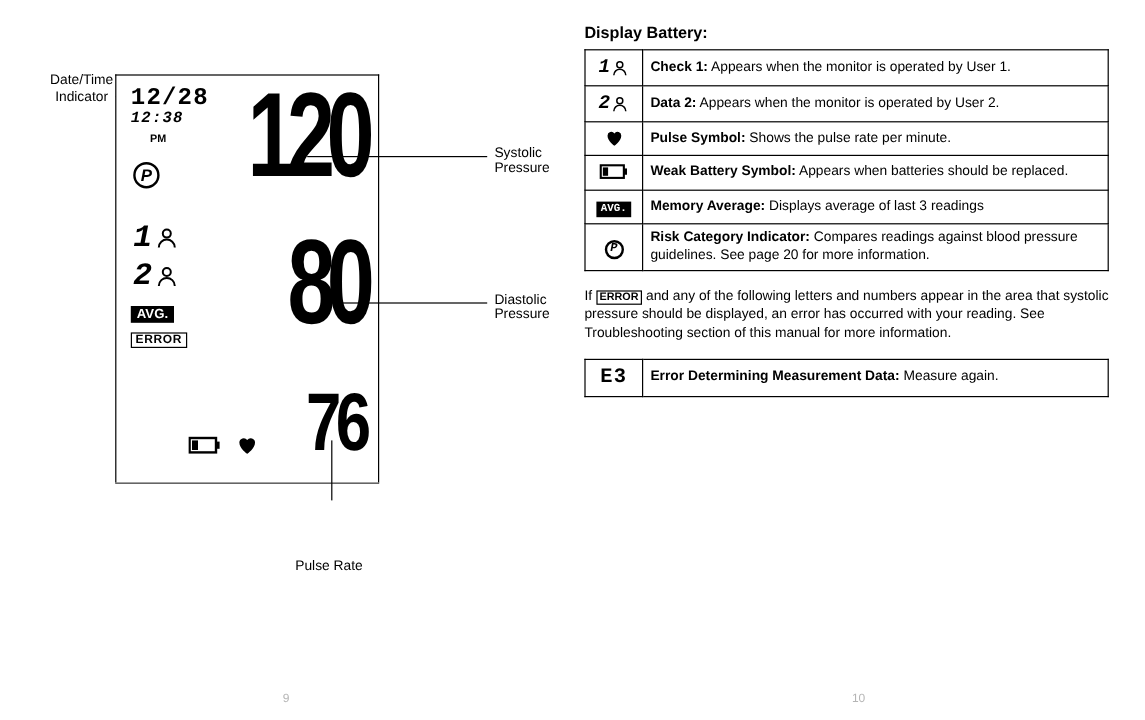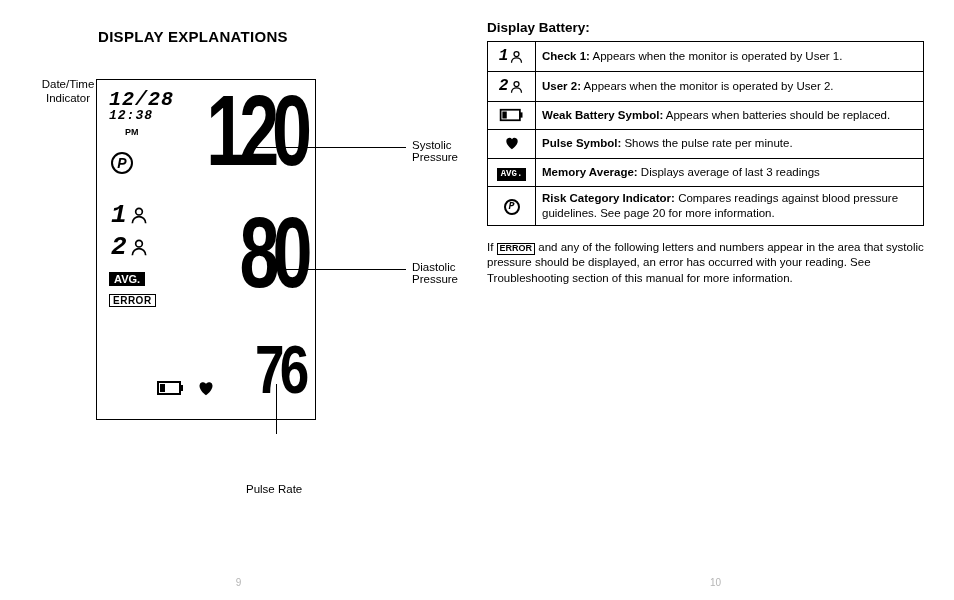--- a/index.html
+++ b/index.html
@@ -57,21 +57,20 @@
     width: 220px;
     border-bottom: 1px solid #000;
   }
   .seg-date {
     position: absolute;
     top: 8px; left: 12px;
     font-family: "Courier New", monospace;
     font-size: 20px;
     font-weight: bold;
     letter-spacing: 1px;
-    font-style: italic;
   }
   .seg-time {
     position: absolute;
     top: 28px; left: 12px;
     font-family: "Courier New", monospace;
     font-size: 13px;
     font-weight: bold;
     letter-spacing: 1px;
     font-style: italic;
   }
@@ -234,21 +233,20 @@
     padding: 1px 4px;
     display: inline-block;
   }
 </style>
 </head>
 <body>
 
 <div class="page">
 
   <div class="left-col">
-    <h2 class="heading">DISPLAY EXPLANATIONS</h2>
 
     <div class="display-area">
 
       <div class="callout dt">Date/Time Indicator</div>
       <div class="lead h" style="top:18px; left:0px; width:56px;"></div>
 
       <div class="lcd">
         <div class="seg-date">12/28</div>
         <div class="seg-time">12:38</div>
         <div class="seg-ampm">PM</div>
@@ -327,42 +325,42 @@
       <tr>
         <td class="icon">
           <div class="uwrap">
                 <span class="big">2</span>
                 <svg width="15" height="15" viewBox="0 0 24 24">
                   <circle cx="12" cy="8" r="4" fill="none" stroke="#000" stroke-width="2"></circle>
                   <path d="M4 22c0-5 4-8 8-8s8 3 8 8" fill="none" stroke="#000" stroke-width="2"></path>
                 </svg>
               </div>
         </td>
-        <td><b>User 2:</b> <span>Appears when the monitor is operated by User 2.</span></td>
+        <td><b>Data 2:</b> <span>Appears when the monitor is operated by User 2.</span></td>
+      </tr>
+      <tr>
+        <td class="icon">
+          <svg width="16" height="14" viewBox="0 0 24 22">
+                <path d="M12 21s-9-6-9-13a5 5 0 0 1 9-3 5 5 0 0 1 9 3c0 7-9 13-9 13z" fill="#000"></path>
+              </svg>
+        </td>
+        <td><b>Pulse Symbol:</b> <span>Shows the pulse rate per minute.</span></td>
       </tr>
       <tr>
         <td class="icon">
           <svg width="26" height="14" viewBox="0 0 28 16">
                 <rect x="1" y="2" width="22" height="12" fill="none" stroke="#000" stroke-width="2"></rect>
                 <rect x="23" y="5" width="3" height="6" fill="#000"></rect>
                 <rect x="3" y="4" width="5" height="8" fill="#000"></rect>
               </svg>
         </td>
         <td><b>Weak Battery Symbol:</b> <span>Appears when batteries should be replaced.</span></td>
       </tr>
       <tr>
         <td class="icon">
-          <svg width="16" height="14" viewBox="0 0 24 22">
-                <path d="M12 21s-9-6-9-13a5 5 0 0 1 9-3 5 5 0 0 1 9 3c0 7-9 13-9 13z" fill="#000"></path>
-              </svg>
-        </td>
-        <td><b>Pulse Symbol:</b> <span>Shows the pulse rate per minute.</span></td>
-      </tr>
-      <tr>
-        <td class="icon">
           <span class="avg-small">AVG.</span>
         </td>
         <td><b>Memory Average:</b> <span>Displays average of last 3 readings</span></td>
       </tr>
       <tr>
         <td class="icon">
           <span class="risk-small">
                 <span>P</span>
               </span>
         </td>
@@ -370,18 +368,22 @@
       </tr>
     </tbody>
       </table>
 
     <p class="para">
       <span>If </span><span class="inline-error">ERROR</span><span> and any of the following letters and numbers appear in the area that systolic pressure should be displayed, an error has occurred with your reading. See Troubleshooting section of this manual for more information.</span>
     </p>
 
     <table class="sym">
       <tbody>
+      <tr>
+        <td class="icon"><span class="errcode">E3</span></td>
+        <td><b>Error Determining Measurement Data:</b> <span>Measure again.</span></td>
+      </tr>
     </tbody>
       </table>
 
     <div class="pagenum">10</div>
   </div>
 </div>
 
 </body></html>

